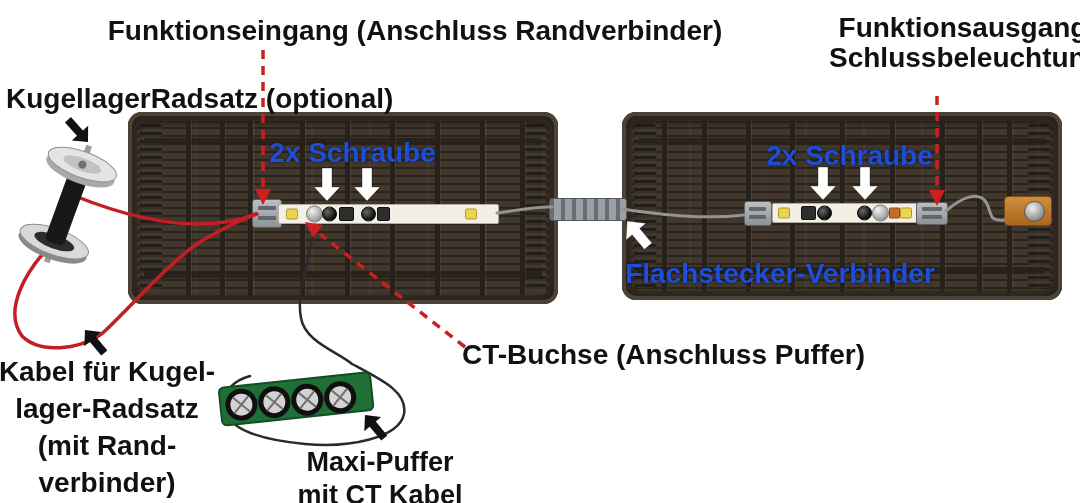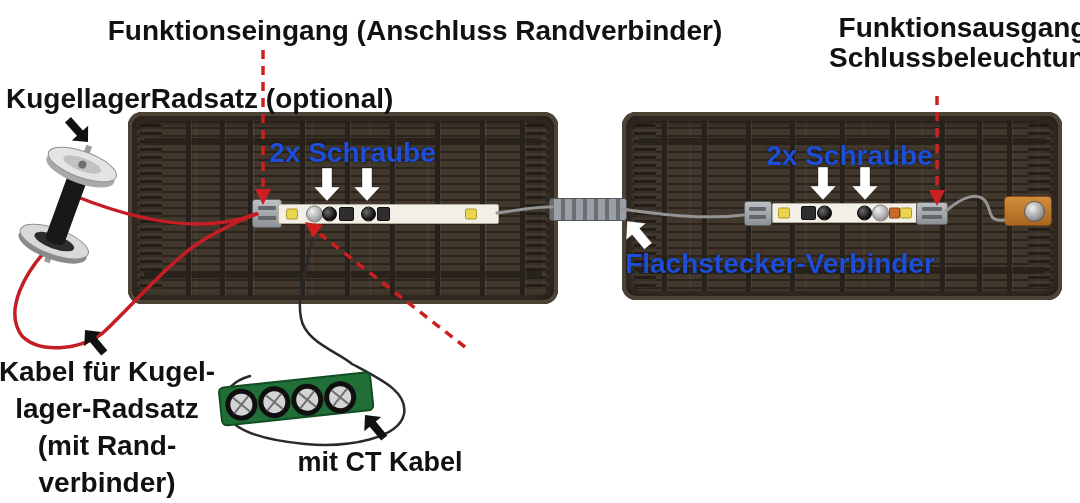--- a/index.html
+++ b/index.html
@@ -209,27 +209,29 @@
     <div>Funktionsausgang</div>
     <div>Schlussbeleuchtung)</div>
   </div>
 
   <div class="lbl nowrap" style="left:6px;top:84px;">KugellagerRadsatz (optional)</div>
 
   <div class="lbl white center" style="left:260px;top:138px;width:185px;">2x Schraube</div>
 
   <div class="lbl white center" style="left:757px;top:141px;width:185px;">2x Schraube</div>
 
-  <div class="lbl white center" style="left:620px;top:249px;width:320px;">Flachstecker-Verbinder</div>
-
+  <div class="lbl white center" style="left:620px;top:259px;width:320px;">Flachstecker-Verbinder</div>
+
+  <div class="lbl nowrap" style="left:462px;top:340px;">CT-Buchse (Anschluss Puffer)</div>
 
   <div class="lbl center" style="left:-2px;top:353px;width:218px;line-height:37px;">
     <div>Kabel für Kugel-</div>
     <div>lager-Radsatz</div>
     <div>(mit Rand-</div>
     <div>verbinder)</div>
   </div>
 
   <div class="lbl center" style="left:288px;top:446px;width:184px;font-size:27px;line-height:33px;">
+    <div>Maxi-Puffer</div>
     <div>mit CT Kabel</div>
   </div>
 
 </div>
 
 </body></html>

